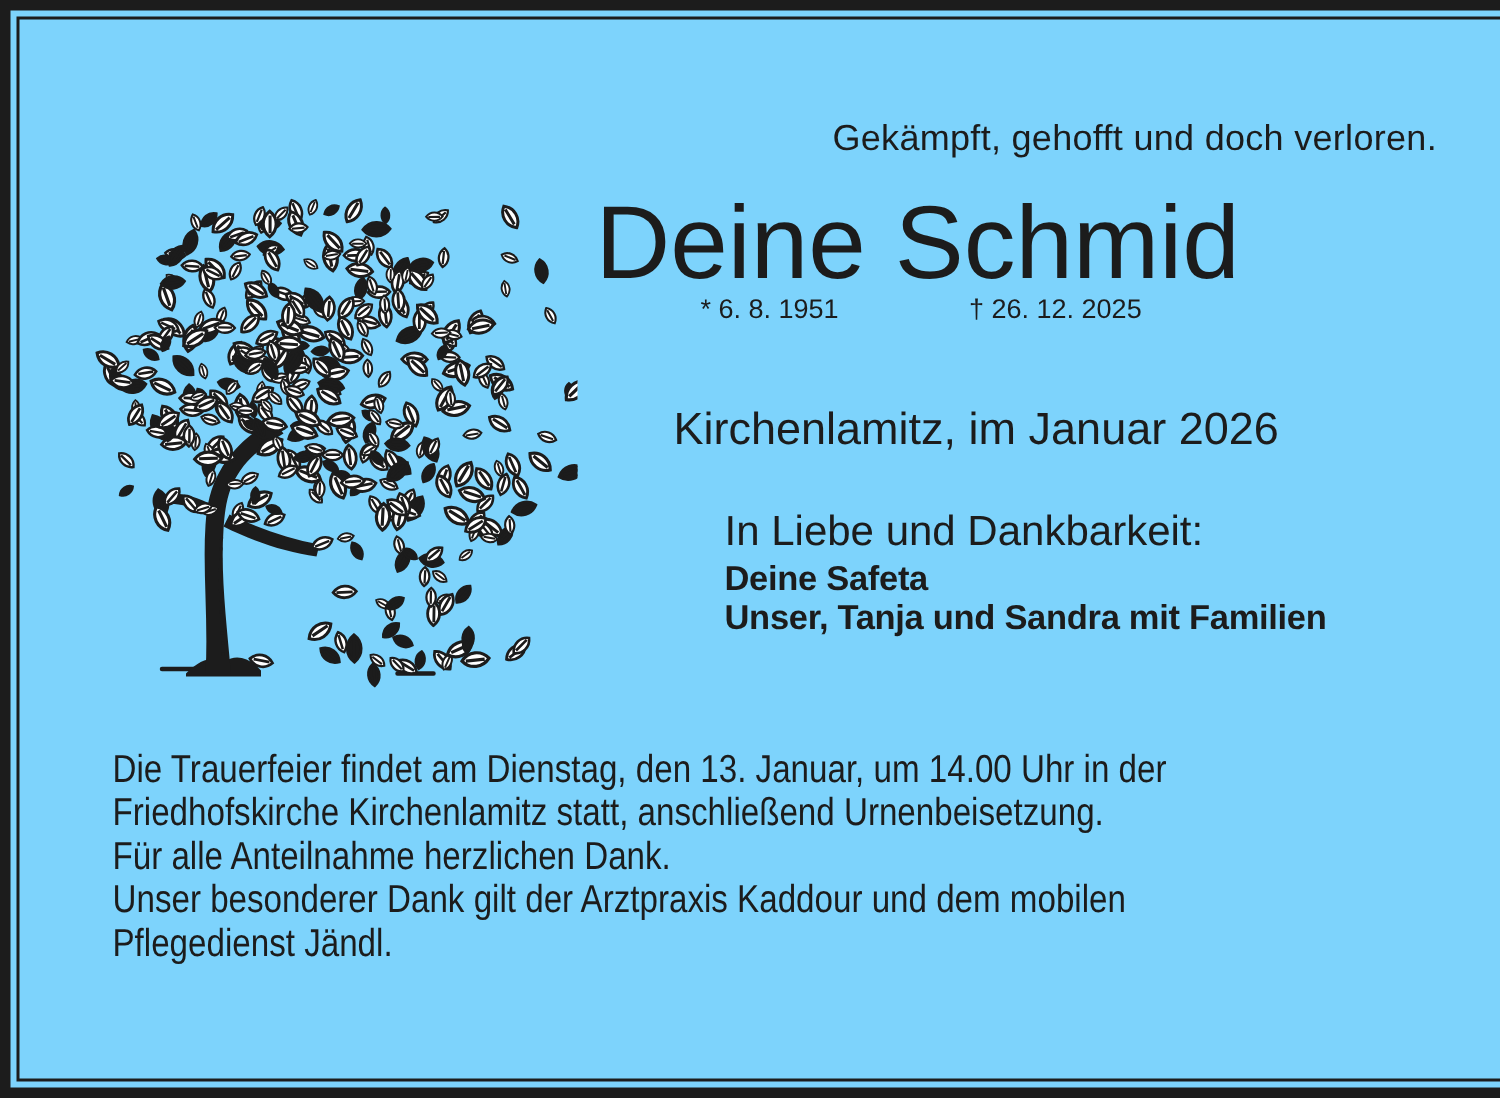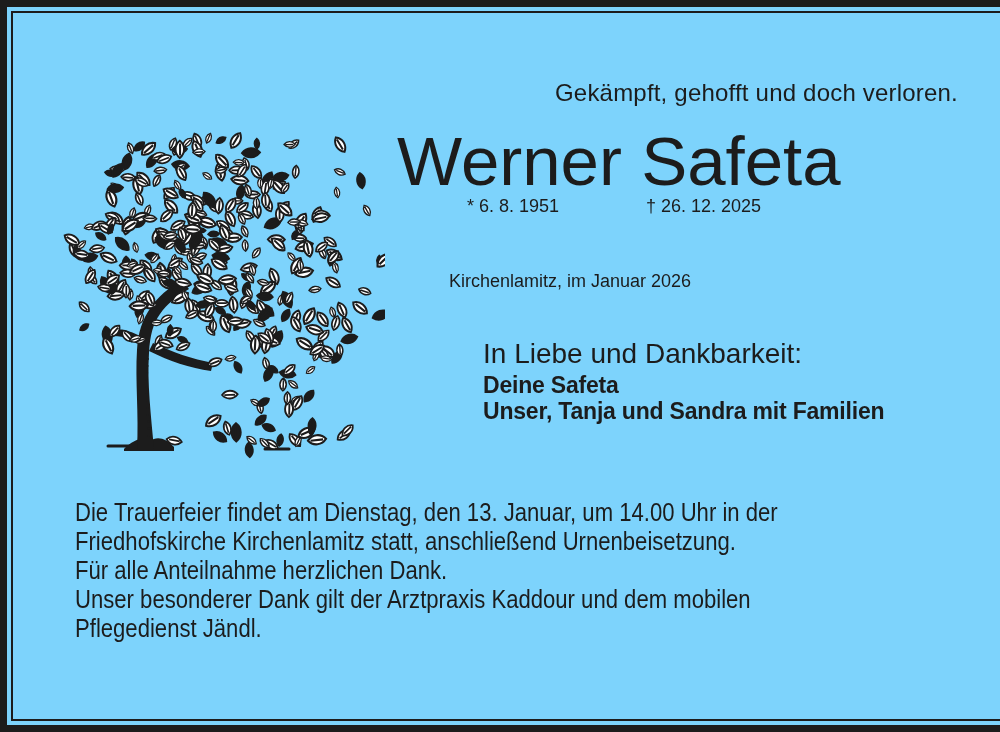--- a/index.html
+++ b/index.html
@@ -42,21 +42,21 @@
     letter-spacing: 0px;
   }
   .dates {
     top: 197px; left: 467px;
     font-size: 18px; line-height: 1;
     width: 420px;
   }
   .dates .death { position: absolute; left: 179px; top: 0; }
   .place-line {
     top: 272px; left: 449px;
-    font-size: 18px; line-height: 1; text-align: right;
+    font-size: 30px; line-height: 1; text-align: right;
   }
   .farewell {
     top: 341px; left: 483px;
   }
   .closing-line {
     font-size: 28px; line-height: 25px;
   }
   .mourners {
     margin-top: 7px;
     font-size: 23px; line-height: 25.5px;
@@ -485,21 +485,21 @@
         <path d="M0,0 C3.5,-4.5 10,-4.5 13.5,0 C10,4.5 3.5,4.5 0,0 Z M2.2,-0.2 L11.6,-0.2" transform="translate(261.7,327.7) rotate(273) scale(1.08)" fill="#1c1c1c" stroke="#1c1c1c" stroke-width="1.6"></path>
         <path d="M0,0 C3.5,-4.5 10,-4.5 13.5,0 C10,4.5 3.5,4.5 0,0 Z M2.2,-0.2 L11.6,-0.2" transform="translate(300.2,325.1) rotate(143) scale(1.16)" fill="#ffffff" stroke="#1c1c1c" stroke-width="1.6"></path>
         <path d="M0,0 C3.5,-4.5 10,-4.5 13.5,0 C10,4.5 3.5,4.5 0,0 Z M2.2,-0.2 L11.6,-0.2" transform="translate(276.0,333.8) rotate(174) scale(1.34)" fill="#ffffff" stroke="#1c1c1c" stroke-width="1.6"></path>
         <path d="M0,0 C3.5,-4.5 10,-4.5 13.5,0 C10,4.5 3.5,4.5 0,0 Z M2.2,-0.2 L11.6,-0.2" transform="translate(261.6,330.6) rotate(264) scale(0.75)" fill="#1c1c1c" stroke="#1c1c1c" stroke-width="1.6"></path>
         <path d="M0,0 C3.5,-4.5 10,-4.5 13.5,0 C10,4.5 3.5,4.5 0,0 Z M2.2,-0.2 L11.6,-0.2" transform="translate(292.5,330.5) rotate(315) scale(1.07)" fill="#ffffff" stroke="#1c1c1c" stroke-width="1.6"></path>
       </g>
   </svg>
 
   <div class="abs epigraph">Gekämpft, gehofft und doch verloren.</div>
 
-  <div class="abs deceased-name">Werner Safeta</div>
+  <div class="abs deceased-name">Deine Schmid</div>
 
   <div class="abs dates">
     <span class="birth">* 6. 8. 1951</span>
     <span class="death">† 26. 12. 2025</span>
   </div>
 
   <div class="abs place-line">Kirchenlamitz, im Januar 2026</div>
 
   <div class="abs farewell">
     <div class="closing-line">In Liebe und Dankbarkeit:</div>

